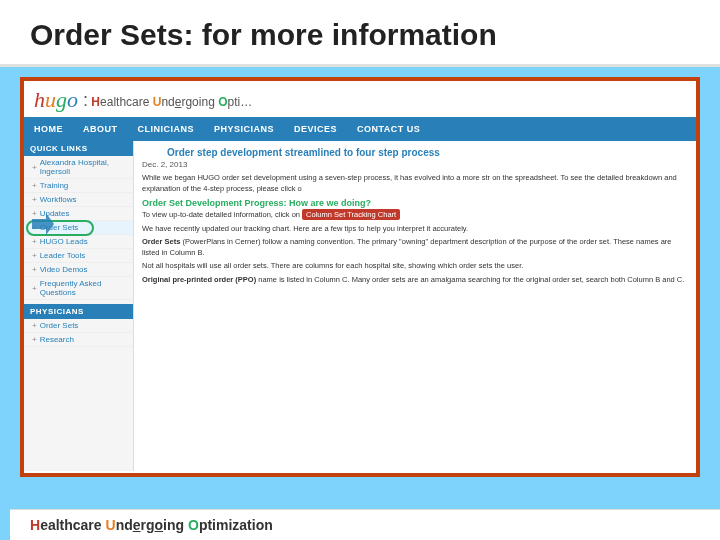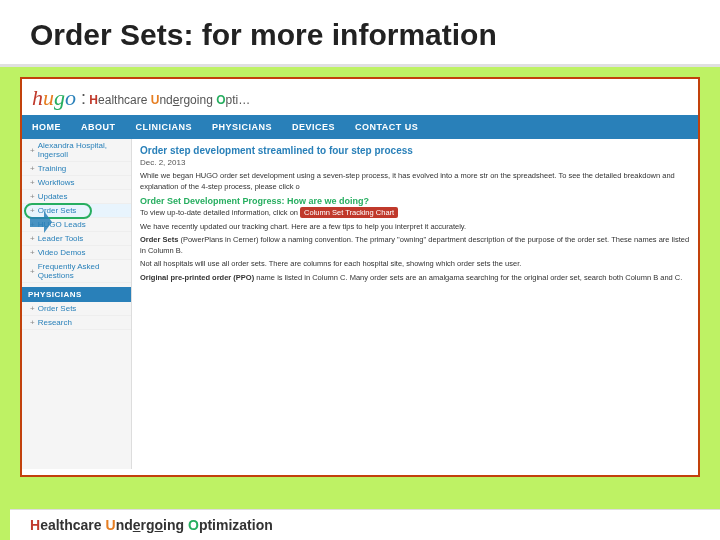--- a/index.html
+++ b/index.html
@@ -9,41 +9,41 @@
       background: #ffffff;
       font-family: Arial, sans-serif;
       overflow: hidden;
       position: relative;
     }
 
     
     .slide {
       width: 720px;
       height: 540px;
-      background: #bef264;
+      background: #7dd3fc;
       position: relative;
     }
 
     
     .title-bar {
       background: #ffffff;
       padding: 18px 30px 12px 30px;
       border-bottom: 3px solid #e0e0e0;
     }
     .title-text {
       font-size: 30px;
       font-weight: bold;
       color: #222222;
       font-family: Arial, sans-serif;
     }
 
     
     .browser-area {
       margin: 10px 20px 0 20px;
-      border: 2px solid #c2410c;
+      border: 4px solid #c2410c;
       background: #ffffff;
       position: relative;
       height: 400px;
       overflow: hidden;
     }
 
     
     .hugo-header {
       background: #ffffff;
       padding: 6px 10px 4px 10px;
@@ -144,20 +144,21 @@
       padding: 6px 8px;
       font-size: 8px;
       overflow: hidden;
       color: #333333;
     }
     .article-title {
       color: #2980b9;
       font-size: 10px;
       font-weight: bold;
       margin-bottom: 2px;
+      margin-left: 25px;
     }
     .article-date {
       font-size: 8px;
       color: #555555;
       font-weight: normal;
       margin-bottom: 4px;
     }
     .article-body {
       font-size: 7.5px;
       color: #333333;
@@ -250,20 +251,21 @@
       <span class="nav-bar-item">ABOUT</span>
       <span class="nav-bar-item">CLINICIANS</span>
       <span class="nav-bar-item">PHYSICIANS</span>
       <span class="nav-bar-item">DEVICES</span>
       <span class="nav-bar-item">CONTACT US</span>
     </div>
 
     <div class="content-area">
 
       <div class="sidebar">
+        <div class="sidebar-section-header">QUICK LINKS</div>
 
         <div class="sidebar-item">
           <span class="plus">+</span>
           <span>Alexandra Hospital, Ingersoll</span>
         </div>
         <div class="sidebar-item">
           <span class="plus">+</span>
           <span>Training</span>
         </div>
         <div class="sidebar-item">

